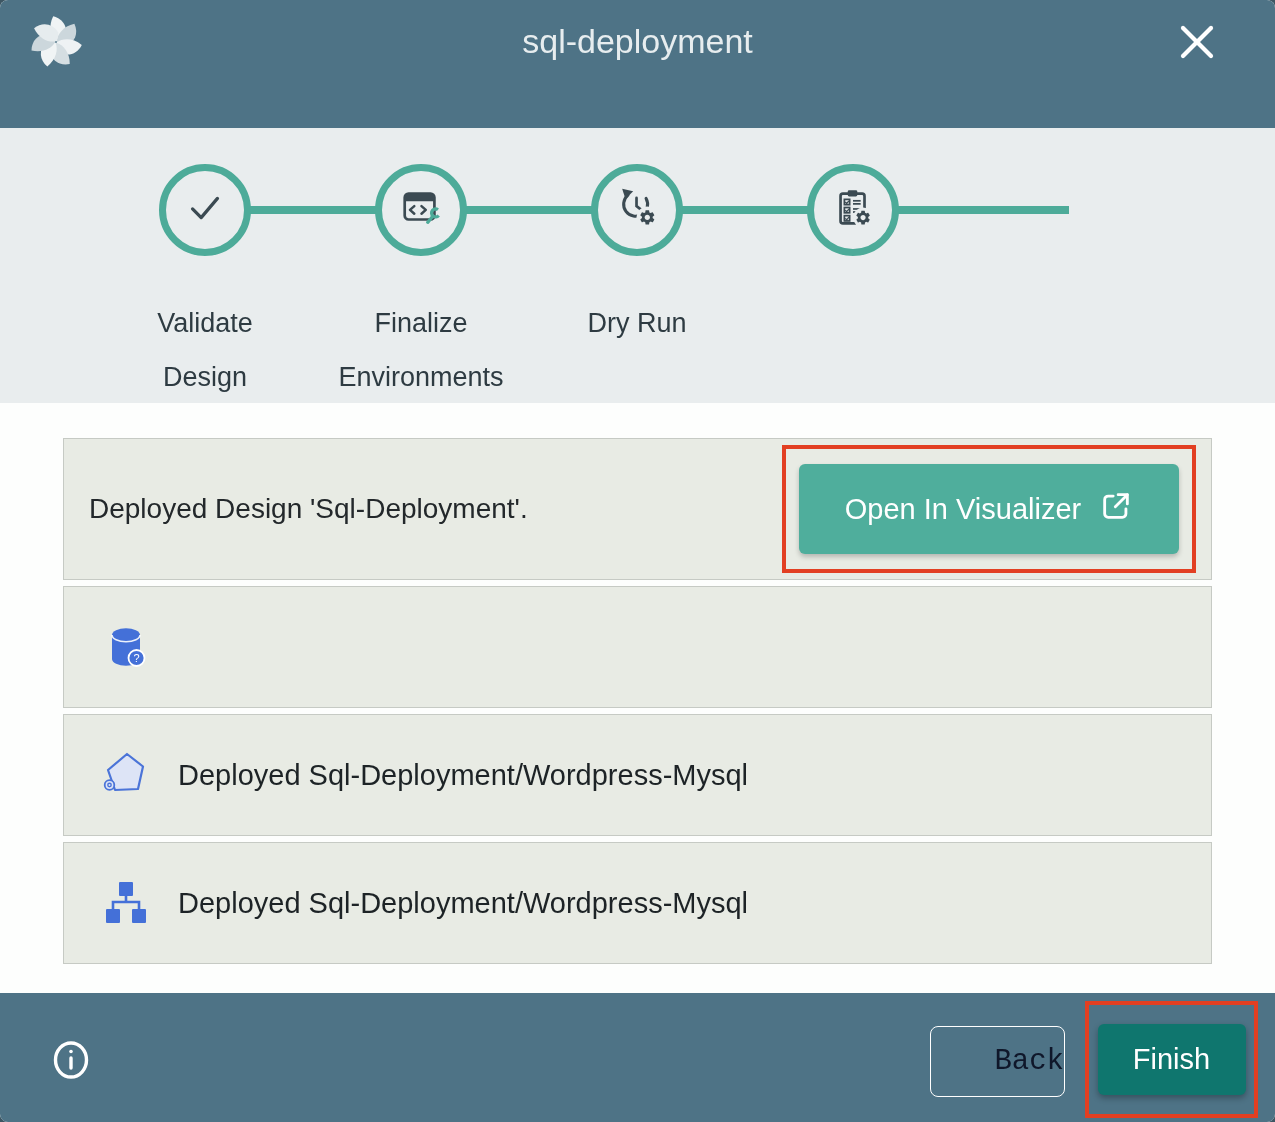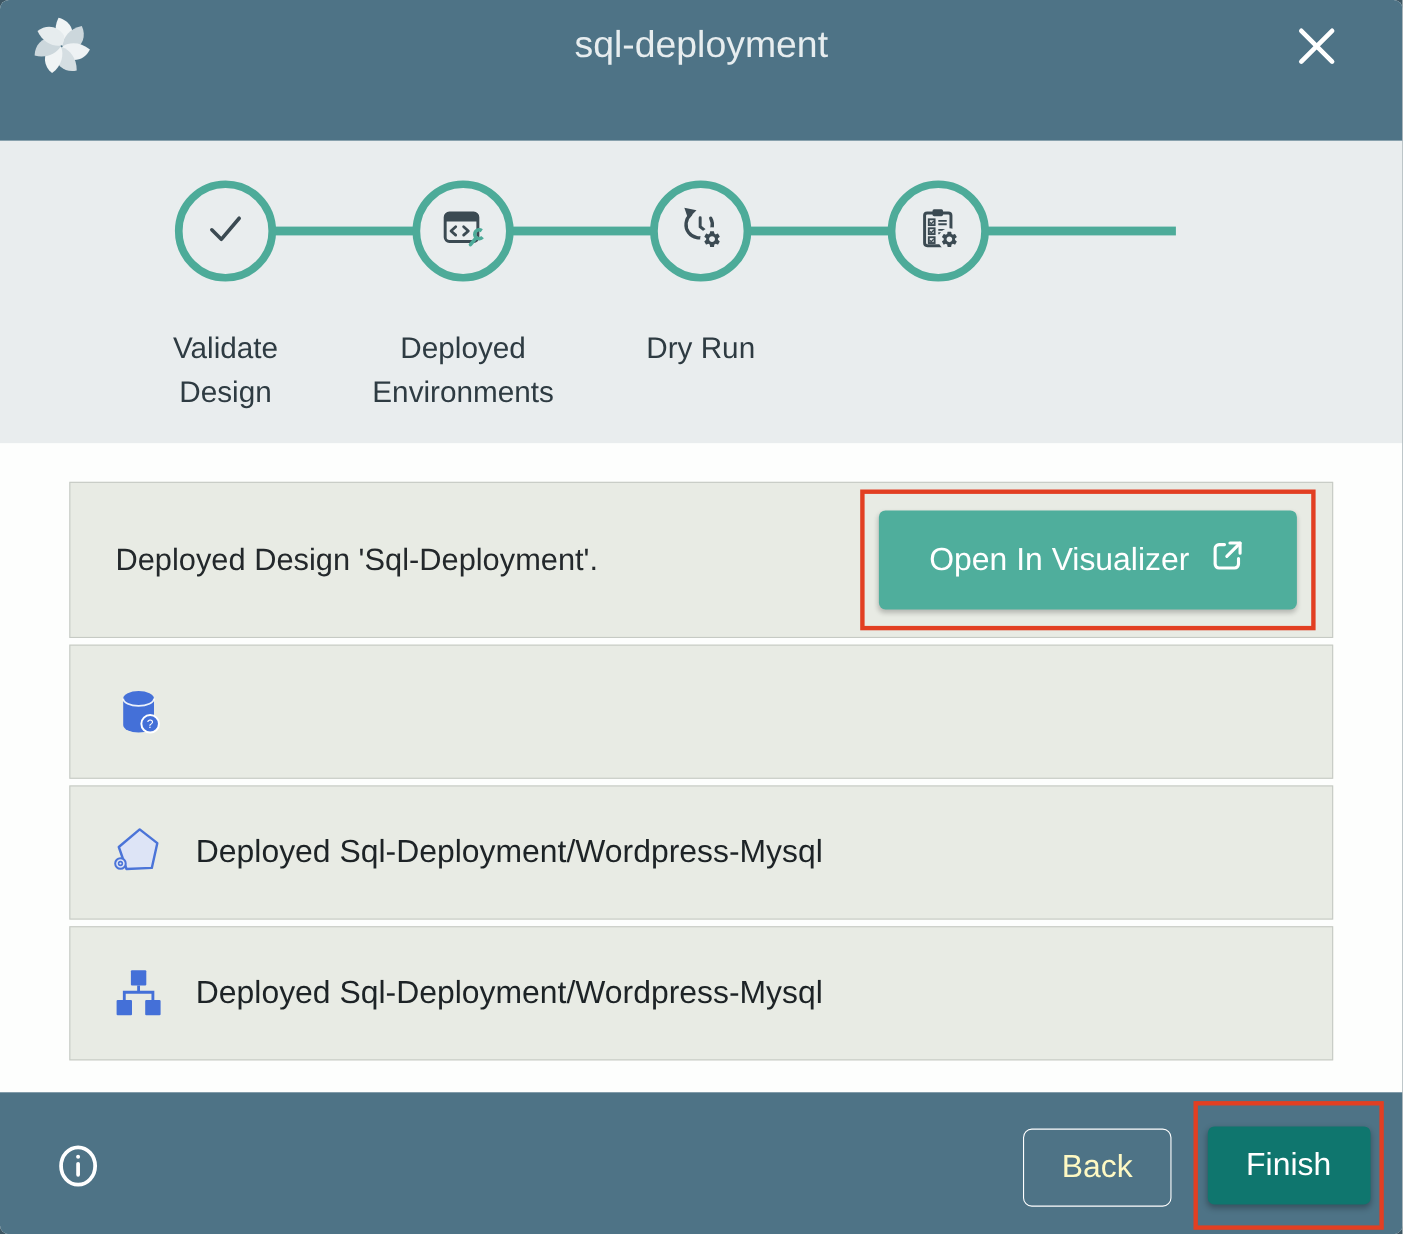--- a/index.html
+++ b/index.html
@@ -15,42 +15,42 @@
   .close-btn { position:absolute; right:54px; top:19px; width:48px; height:48px; background:none; border:none; cursor:pointer; padding:0; }
 
   
   .stepper { position:relative; height:275px; background:#e9edee; }
   .track { position:absolute; left:205px; top:78px; width:864px; height:8px; background:#4dab99; }
   .steps { position:absolute; left:97px; top:36px; display:flex; }
   .step { width:216px; display:flex; flex-direction:column; align-items:center; }
   .circle { position:relative; width:92px; height:92px; border:7px solid #4dab99; border-radius:50%;
             background:#e9edee; display:flex; align-items:center; justify-content:center; }
   .step.active .circle { background:#cbd8dd; }
-  .step-label { margin-top:40px; font-size:27px; line-height:40px; color:#2e3b42; text-align:center; white-space:pre-line; }
+  .step-label { margin-top:40px; font-size:27px; line-height:54px; color:#2e3b42; text-align:center; white-space:pre-line; }
 
   
   .content { position:relative; height:590px; background:#fdfefd; padding:35px 63px 0; }
   .row { position:relative; width:1149px; background:#e8ebe4; border:1px solid #c6cac4; margin-bottom:6px;
          display:flex; align-items:center; }
-  .row.result-row { height:142px; padding-left:41px; }
+  .row.result-row { height:142px; padding-left:25px; }
   .row.dep-row { height:122px; padding-left:36px; }
   .result-message { font-size:28px; color:#23282b; }
   .viz-annotation { position:absolute; right:15px; top:6px; width:414px; height:128px;
                     border:4px solid #e23f22; display:flex; align-items:center; justify-content:center; }
   .viz-btn { width:380px; height:90px; background:#4fae9c; border:none; border-radius:6px; color:#fff;
              font-size:29px; font-family:inherit; display:flex; align-items:center; justify-content:center;
              gap:18px; box-shadow:0 3px 5px rgba(0,0,0,.22); cursor:pointer; }
   .dep-icon { width:52px; height:52px; margin-right:26px; flex:none; }
   .dep-text { font-size:29px; color:#1d2326; }
 
   
   .footer { position:relative; height:137px; background:#4e7386; border-bottom:7px solid #47646f; }
   .info-btn { position:absolute; left:48px; top:44px; width:46px; height:46px; background:none; border:none; cursor:pointer; padding:0; }
   .back-btn { position:absolute; left:930px; top:33px; width:135px; height:71px; background:transparent;
-              border:1.5px solid #fff; border-radius:8px; color:#fef9c3; font-size:29px; font-family:Liberation Sans, sans-serif; cursor:pointer; }
+              border:1.5px solid #fff; border-radius:8px; color:#0f172a; font-size:29px; font-family:Liberation Mono, monospace; cursor:pointer;text-align:right; }
   .finish-annotation { position:absolute; left:1085px; top:8px; width:173px; height:117px;
                        border:4px solid #e23f22; display:flex; align-items:center; justify-content:center; }
   .finish-btn { width:148px; height:71px; background:#0f766e; border:none; border-radius:6px; color:#fff;
                 font-size:29px; font-family:inherit; box-shadow:0 3px 6px rgba(0,0,0,.3); cursor:pointer; }
 </style>
 </head>
 <body>
 
 <svg width="0" height="0" style="position:absolute" aria-hidden="true">
   <defs>
@@ -111,21 +111,21 @@
               <rect x="7" y="9" width="31" height="27" rx="4" fill="#e9edee" stroke="#3b4a52" stroke-width="2.8"></rect>
               <path d="M7 13 a4 4 0 0 1 4-4 h23 a4 4 0 0 1 4 4 v4 H7 Z" fill="#3b4a52"></path>
               <path d="M17 22 l-4.5 4 4.5 4 M24.5 22 l4.5 4 -4.5 4" stroke="#3b4a52" stroke-width="2.6" fill="none" stroke-linecap="round" stroke-linejoin="round"></path>
               <g transform="rotate(40 36 33)">
                 <circle cx="36" cy="28" r="4.2" fill="none" stroke="#4dab99" stroke-width="3.4" stroke-dasharray="19 7.5"></circle>
                 <rect x="34.3" y="30.5" width="3.4" height="12" rx="1.7" fill="#4dab99"></rect>
               </g>
             </svg>
           </span>
         </div>
-        <div class="step-label">Deployed
+        <div class="step-label">Finalize
 Environments</div>
       </div>
 
       <div class="step">
         <div class="circle">
           <span>
             <svg width="46" height="46" viewBox="0 0 48 48">
               <path d="M14.5 10.5 A 12.5 12.5 0 1 0 33.5 14" fill="none" stroke="#3b4a52" stroke-width="3.2" stroke-linecap="round"></path>
               <polygon points="8.5,4 20,6.5 12,14.5" fill="#3b4a52"></polygon>
               <path d="M23.5 13.5 v8.5 l5 4" fill="none" stroke="#3b4a52" stroke-width="2.8" stroke-linecap="round"></path>

